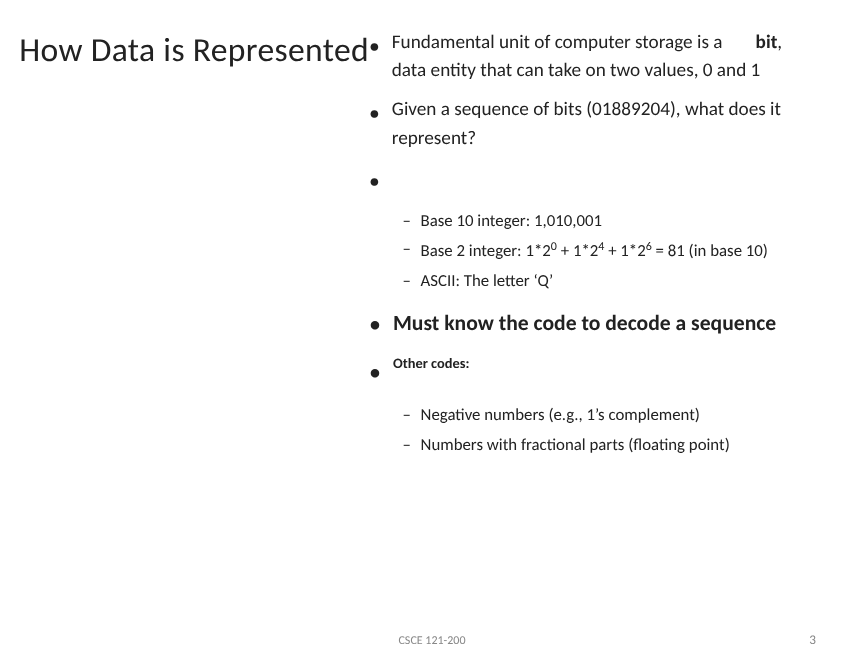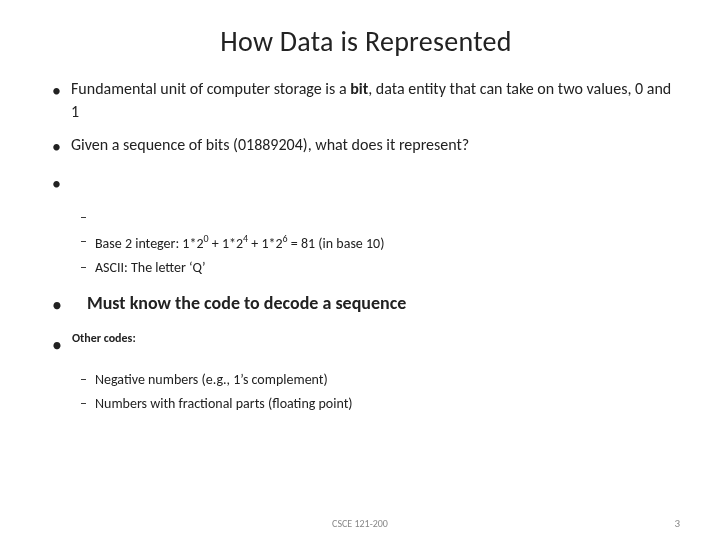--- a/index.html
+++ b/index.html
@@ -8,23 +8,23 @@
       height: 540px;
       background: #ffffff;
       font-family: 'Calibri', 'Segoe UI', Arial, sans-serif;
       font-size: 15px;
       color: #222;
       overflow: hidden;
     }
     .slide {
       width: 720px;
       height: 540px;
-      padding: 24px 40px 20px 52px;
+      padding: 24px 40px 20px 16px;
       display: flex;
-      flex-direction: column;
+      flex-direction: row;
       position: relative;
     }
     .title {
       text-align: center;
       font-size: 28px;
       font-weight: normal;
       color: #222;
       margin-bottom: 18px;
       letter-spacing: 0.01em;
     }
@@ -43,21 +43,21 @@
     .bullet-dot {
       font-size: 18px;
       margin-right: 10px;
       margin-top: 1px;
       flex-shrink: 0;
     }
     .bullet-text {
       font-size: 16px;
       color: #222;
     }
-    .bold { font-weight: bold; }
+    .bold { font-weight: bold; margin-left: 24px; }
     .italic { font-style: italic; }
     .sub-list {
       margin-left: 28px;
       margin-bottom: 8px;
     }
     .sub-item {
       display: flex;
       align-items: flex-start;
       line-height: 1.45;
       margin-bottom: 4px;
@@ -70,21 +70,21 @@
     .sub-text {
       font-size: 14px;
       color: #222;
     }
     sup {
       font-size: 10px;
       vertical-align: super;
     }
     .footer {
       position: absolute;
-      bottom: 10px;
+      bottom: 0;
       left: 0;
       right: 0;
       display: flex;
       justify-content: center;
       align-items: center;
     }
     .footer-text {
       font-size: 10px;
       color: #888;
       text-align: center;
@@ -118,34 +118,35 @@
         Given a sequence of bits (01889204), what does it represent?
       </span>
     </div>
 
     <div class="bullet-item">
       <span class="bullet-dot">•</span>
     </div>
     <div class="sub-list">
       <div class="sub-item">
         <span class="dash">–</span>
+        <span class="sub-text">Base 10 integer: 1,010,001</span>
       </div>
       <div class="sub-item">
         <span class="dash">–</span>
         <span class="sub-text">Base 2 integer: 1*2<sup>0</sup> + 1*2<sup>4</sup> + 1*2<sup>6</sup> = 81 (in base 10)</span>
       </div>
       <div class="sub-item">
         <span class="dash">–</span>
         <span class="sub-text">ASCII: The letter ‘Q’</span>
       </div>
     </div>
 
     <div class="bullet-item">
       <span class="bullet-dot" style="font-size:20px;">•</span>
-      <span class="bullet-text" style="font-size:18px; font-weight:bold; color:#222;margin-left:15px;">
+      <span class="bullet-text" style="font-size:18px; font-weight:bold; color:#222;">
         Must know the code to decode a sequence
       </span>
     </div>
 
     <div class="bullet-item">
       <span class="bullet-dot" style="font-size:20px;">•</span>
       <span class="bullet-text" style="font-size:12px; font-weight:bold; color:#222;">
         Other codes:
       </span>
     </div>

